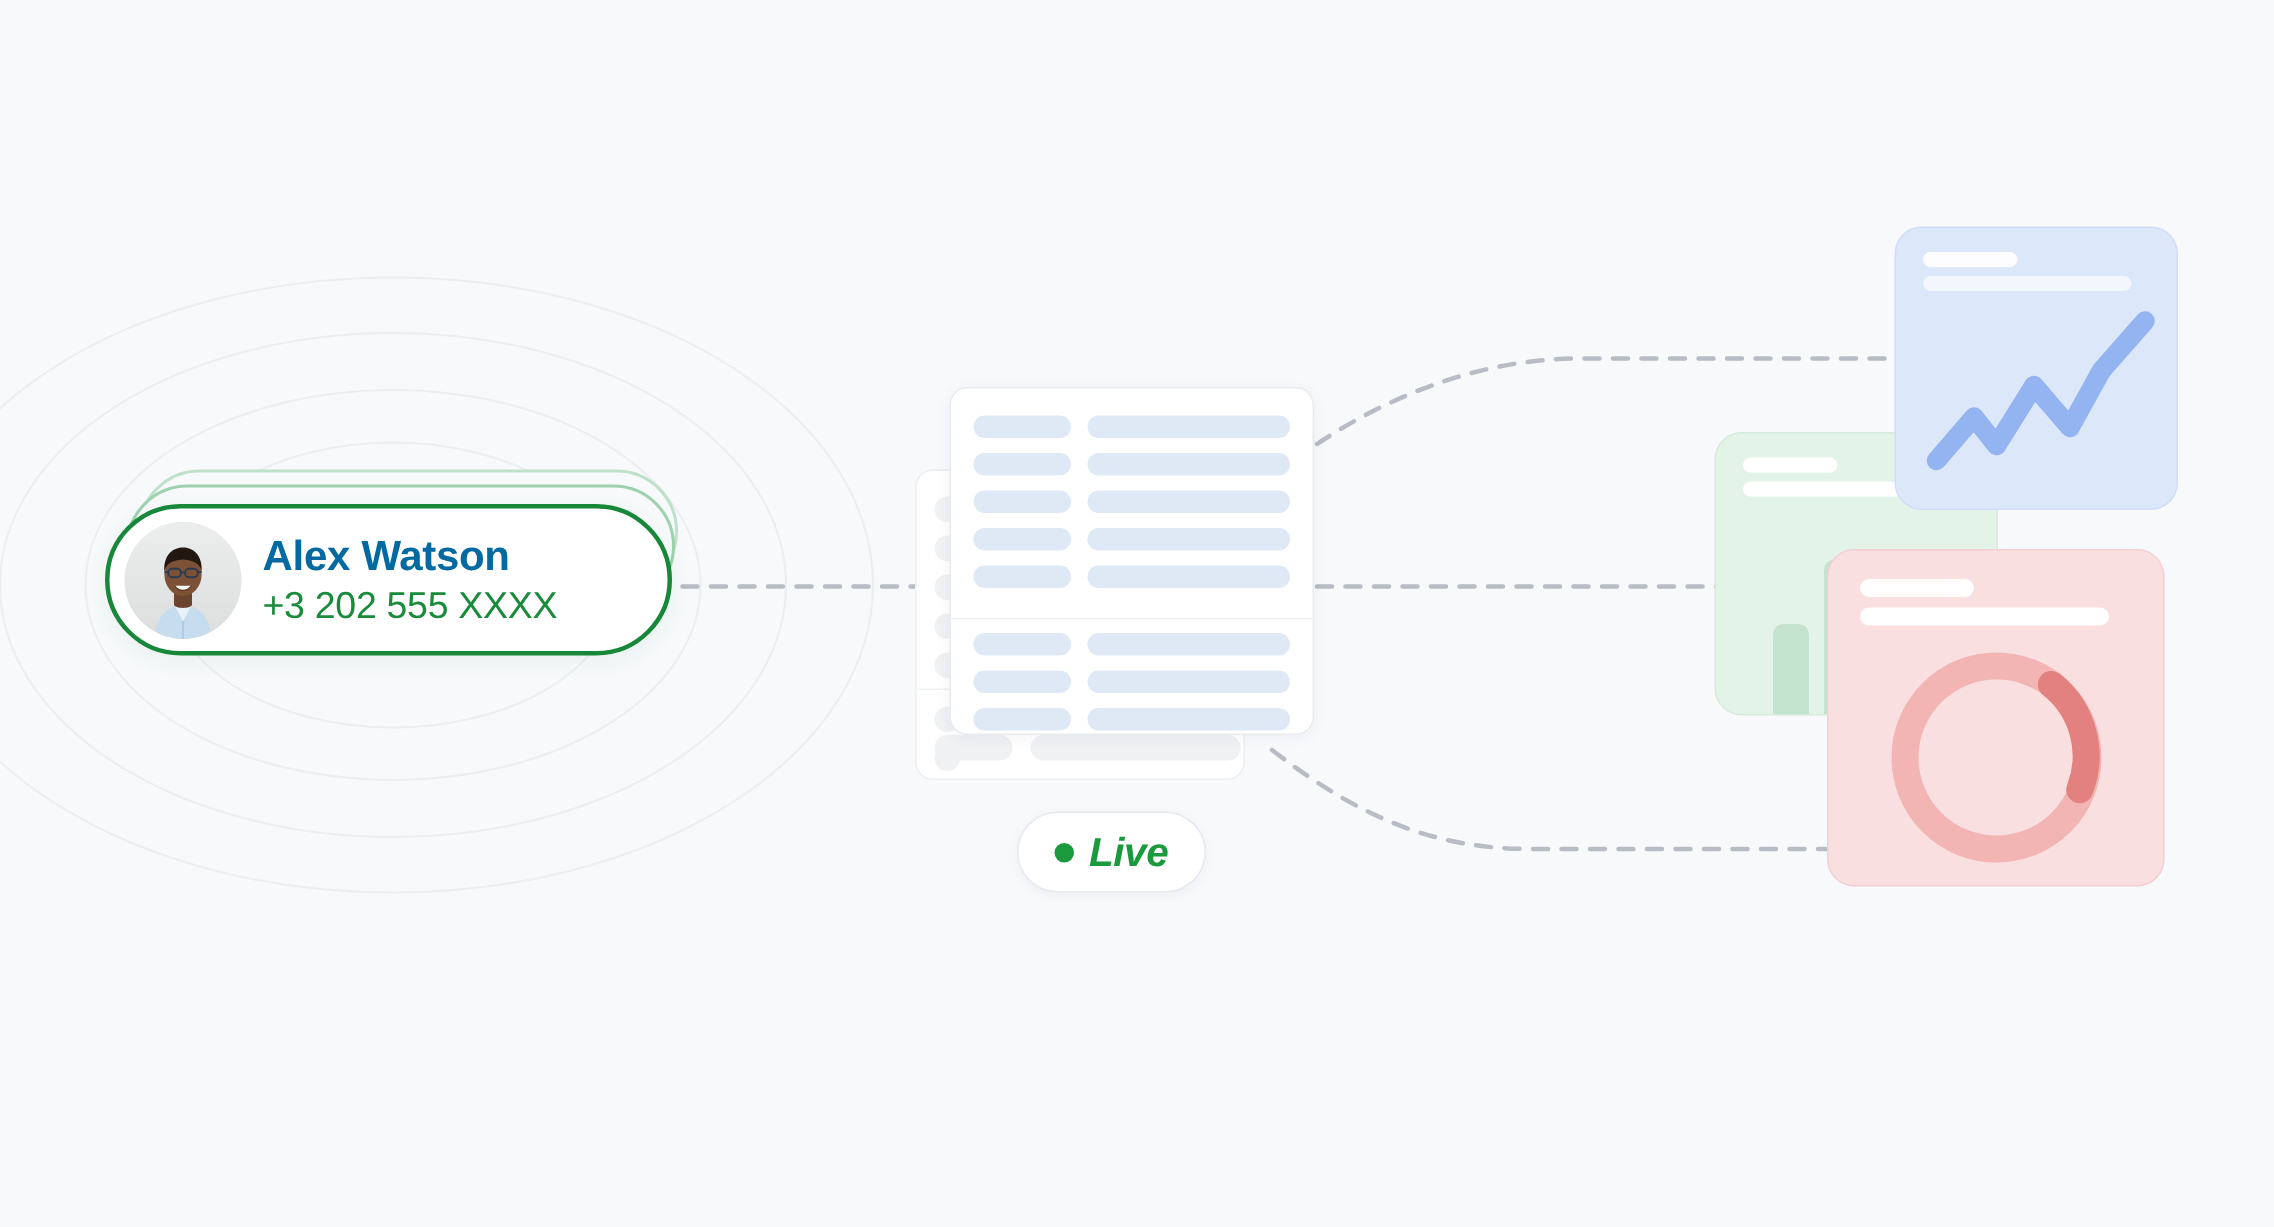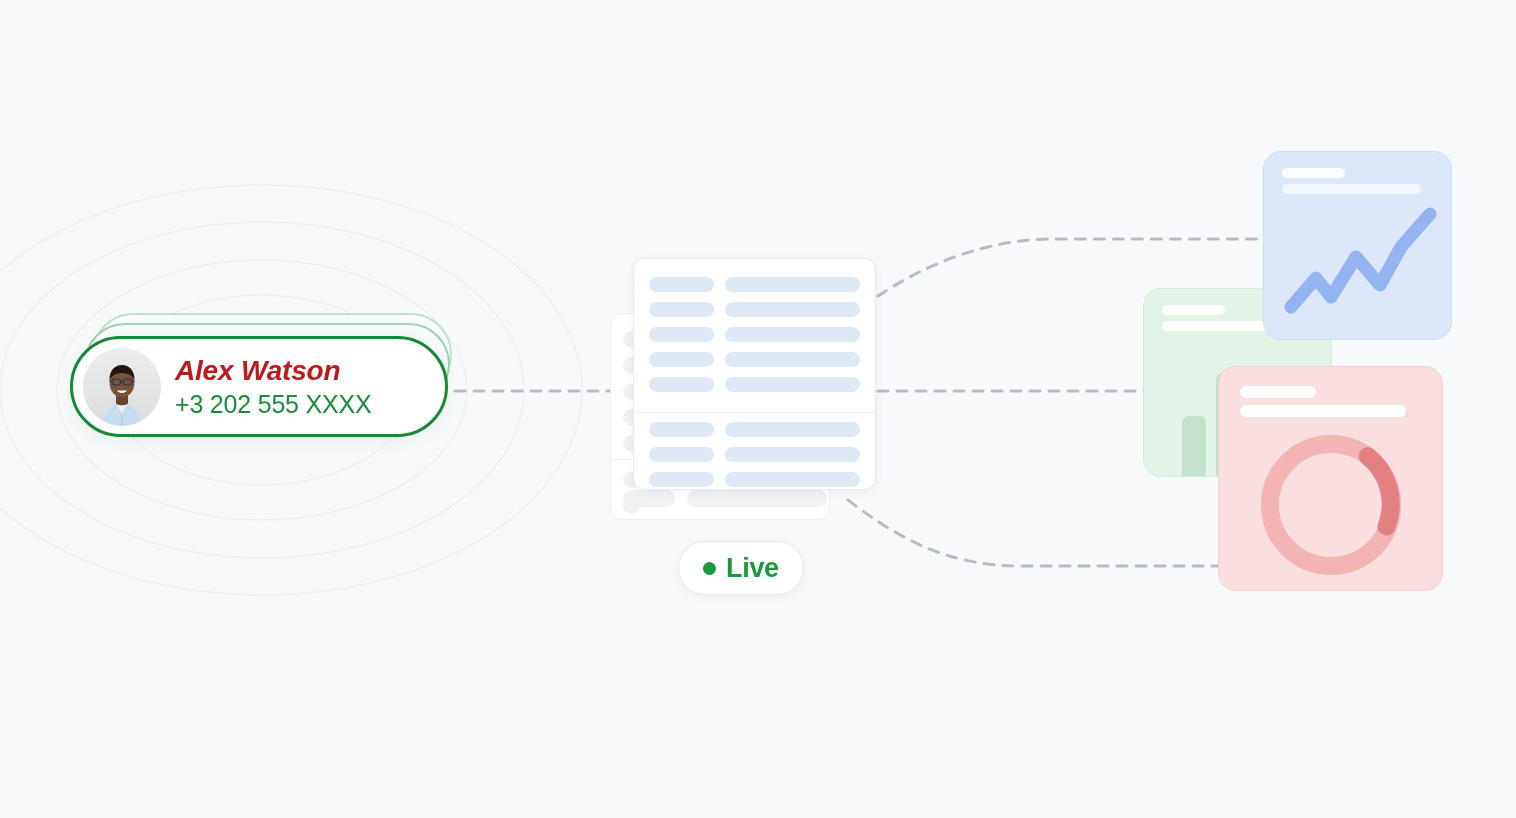--- a/index.html
+++ b/index.html
@@ -89,25 +89,24 @@
     overflow: hidden;
     position: relative;
     background: #e3e4e4;
   }
   .avatar svg { display: block; }
   .contact-text {
     margin-left: 14px;
     line-height: 1.12;
   }
   .contact-name {
-    color: #b91c1c;
+    color: #0369a1;
     font-size: 28px;
     font-weight: bold;
     letter-spacing: -0.2px;
-    font-style: italic;
   }
   .contact-phone {
     color: #1a8a3b;
     font-size: 25px;
     font-weight: normal;
     margin-top: 3px;
     letter-spacing: -0.2px;
   }
 
   
@@ -202,20 +201,21 @@
     top: 541px;
     height: 52px;
     padding: 0 24px;
     display: flex;
     align-items: center;
     gap: 10px;
     background: #ffffff;
     border: 1px solid #e6e9ee;
     border-radius: 999px;
     box-shadow: 0 2px 8px rgba(30,45,80,0.05);
+    font-style: italic;
   }
   .live-dot {
     width: 13px;
     height: 13px;
     border-radius: 50%;
     background: #1a9a3d;
   }
   .live-label {
     color: #1a9a3d;
     font-size: 27px;

